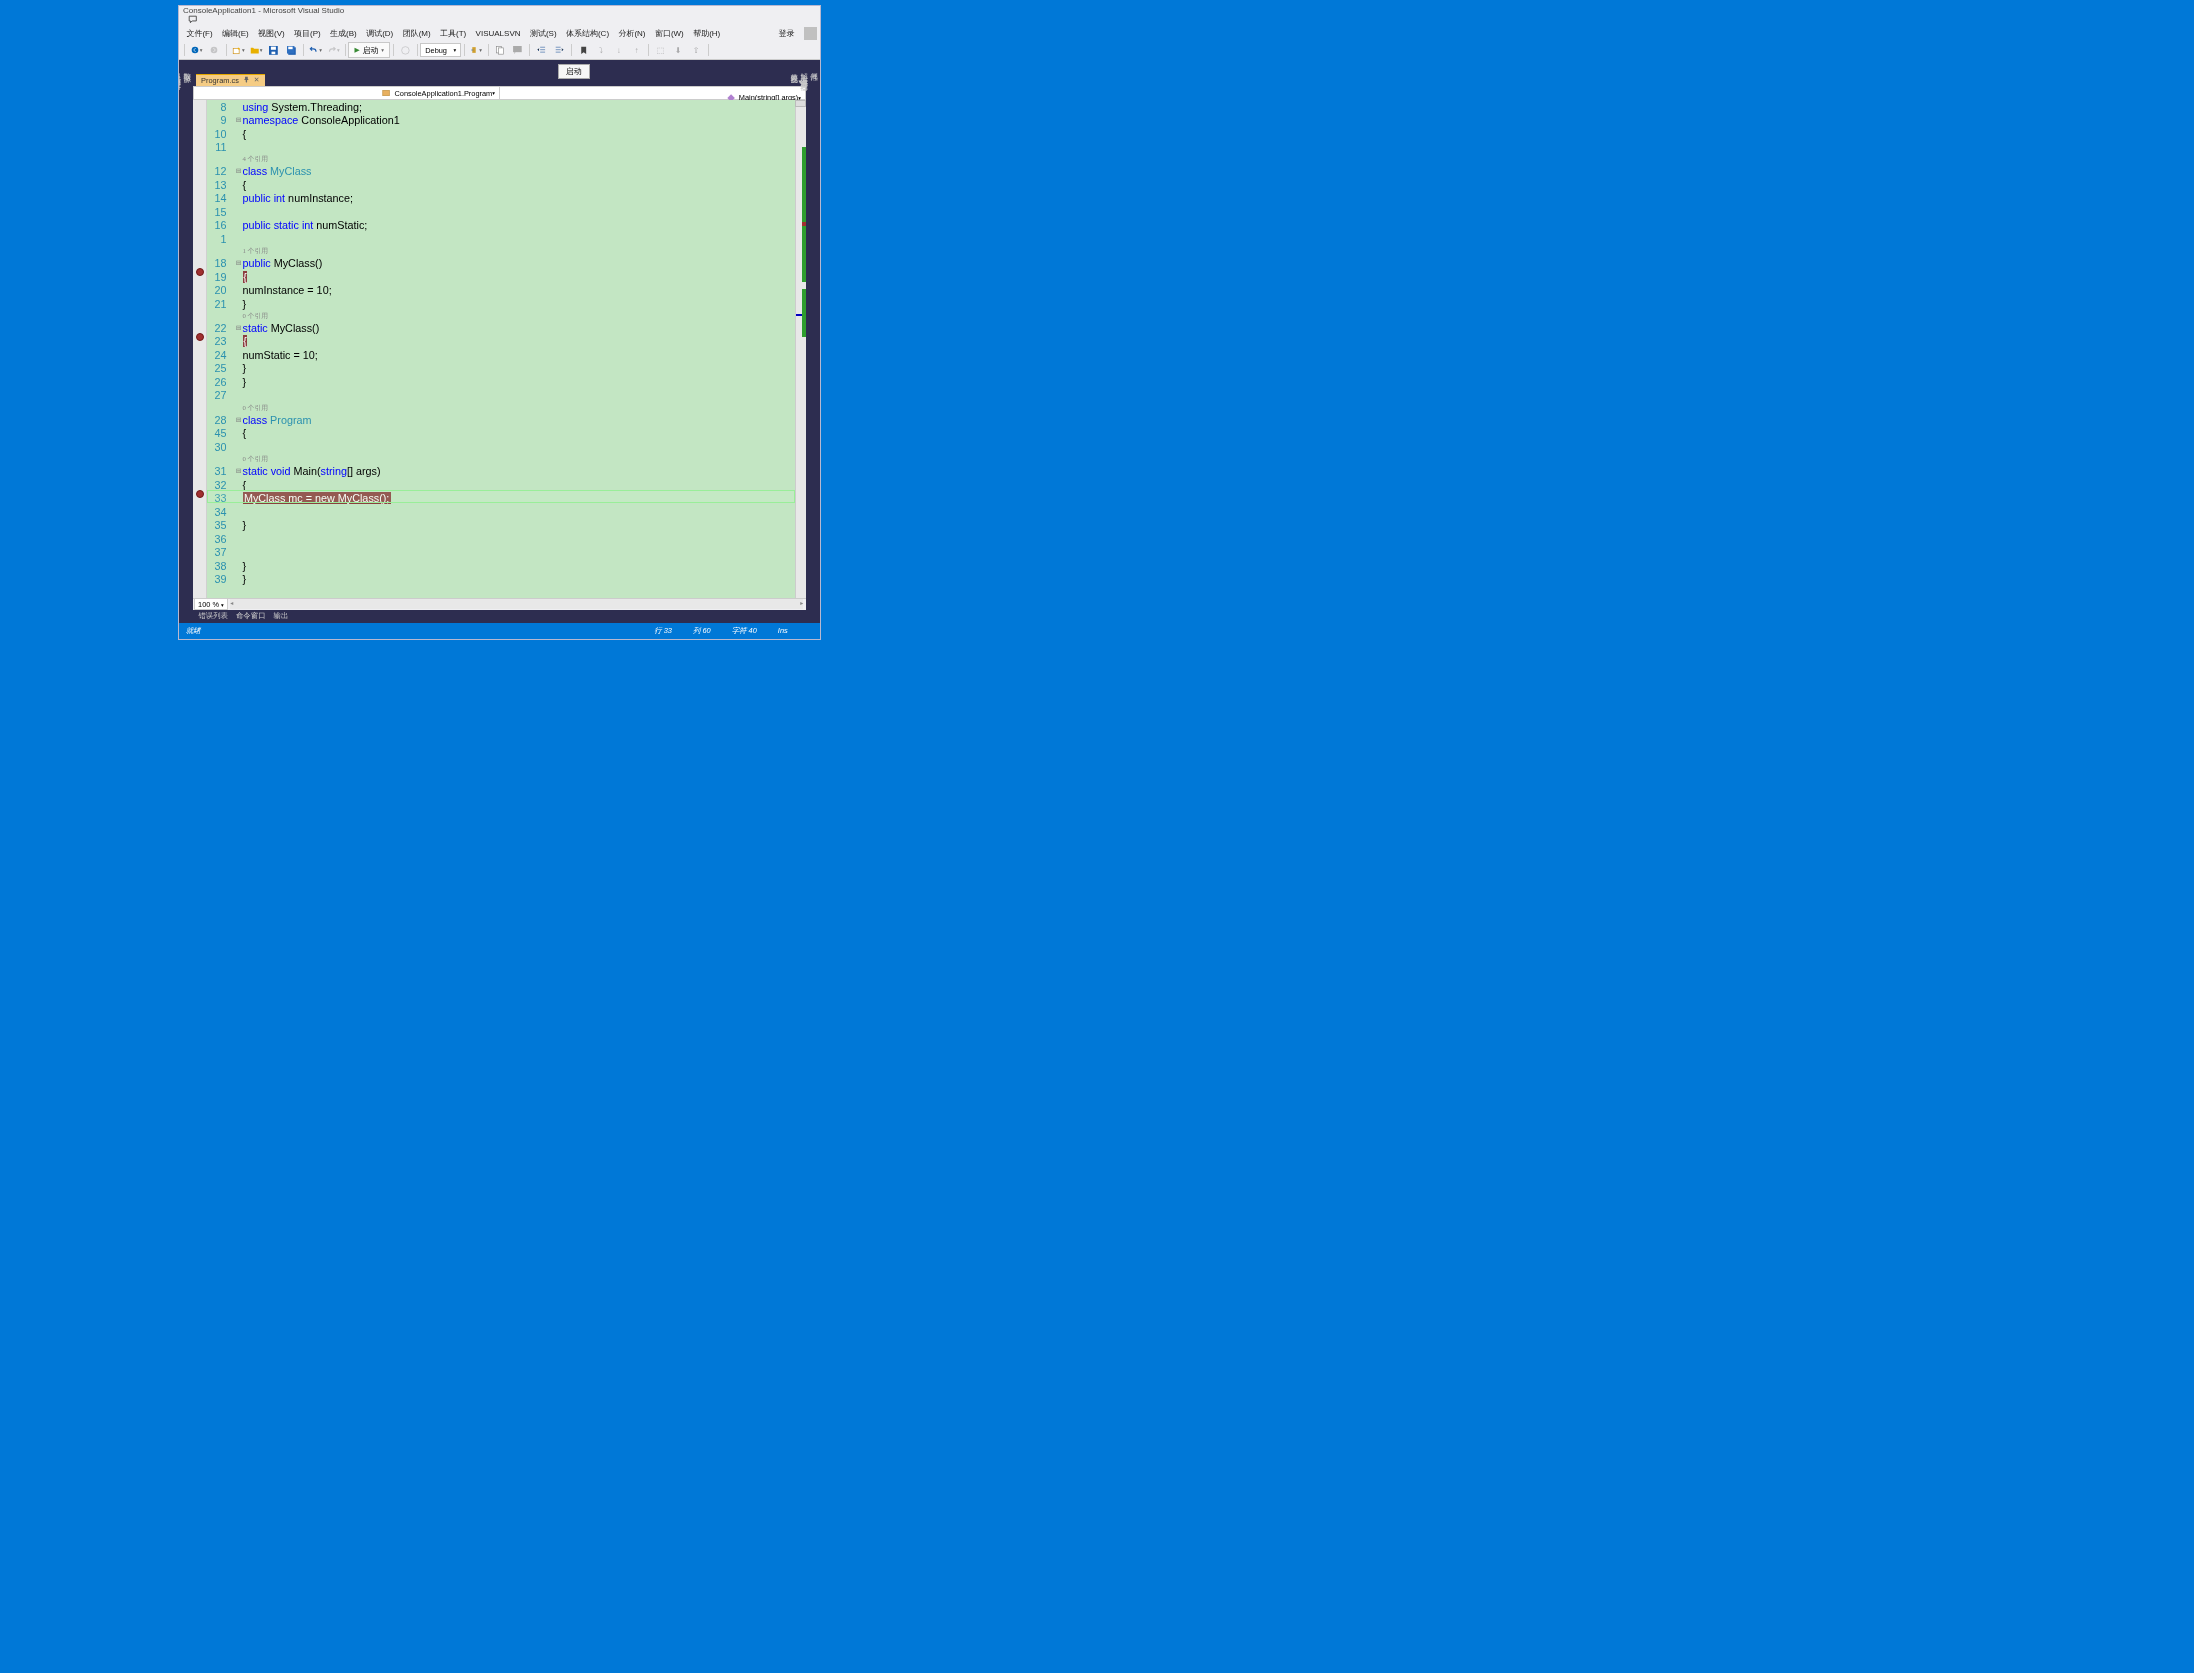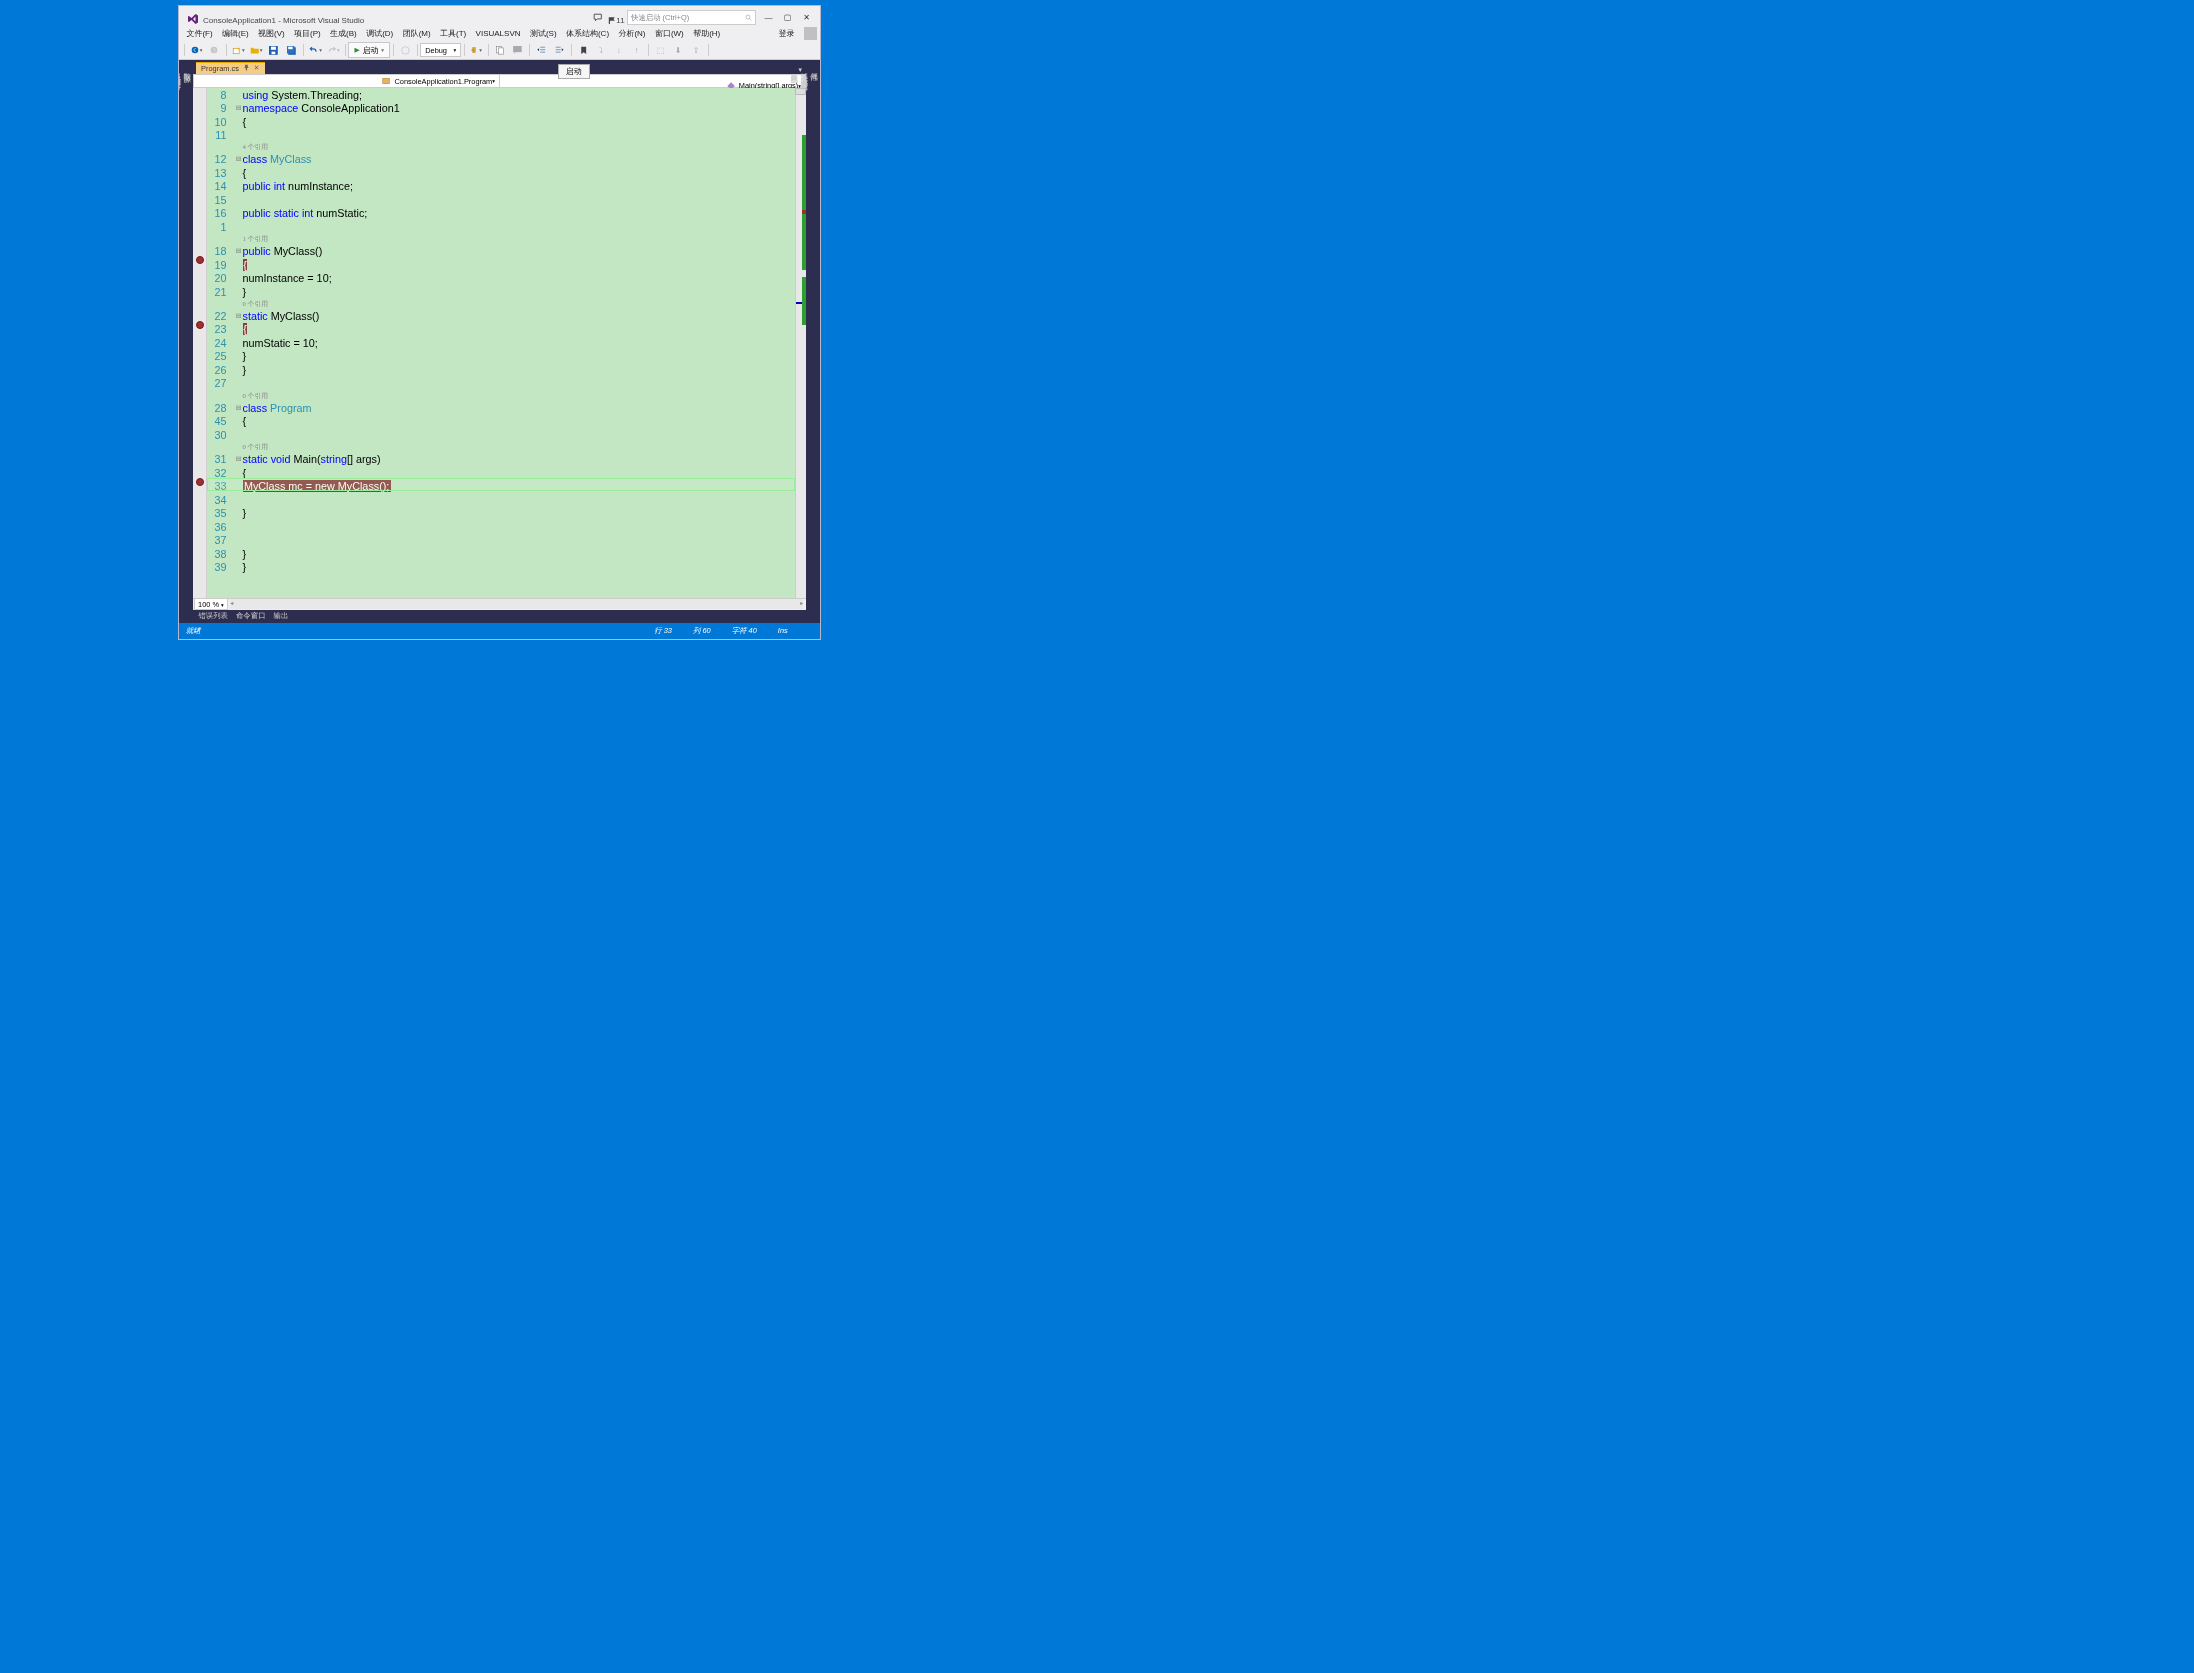--- a/index.html
+++ b/index.html
@@ -1,20 +1,20 @@
 <!DOCTYPE html>
 <html style="font-size:10.8px"><head>
 <meta charset="utf-8">
 <style>
 * { margin: 0; padding: 0; box-sizing: border-box; font-family: "Microsoft YaHei", "Segoe UI", sans-serif; }
 body { background: #0078d7; width: 844px; height: 644px; overflow: hidden; position: relative; }
 .vs-window { position: absolute; left: 178px; top: 4.7px; width: 643px; height: 635px; background: #efeff2; display: flex; flex-direction: column; border: 0.7px solid #b8b8d0; }
 
 
-.titlebar { height: 19.6px; background: #efeff2; display: flex; align-items: flex-end; padding: 0 4px; }
+.titlebar { height: 19.6px; background: #efeff2; display: flex; align-items: flex-start; padding: 0 4px; flex-direction: column; }
 .vs-logo { width: 12px; height: 12px; margin: 0 4px; }
 .title-text { font-size: 8px; color: #444; flex: 0 0 auto; }
 .title-spacer { flex: 1; }
 .tb-icon { width: 15px; height: 15px; margin: 0 2px; display: flex; align-items: center; justify-content: center; color: #444; font-size: 8.8px; }
 .flag { display: flex; align-items: center; font-size: 8px; color: #444; }
 .quicklaunch { width: 129px; height: 15px; border: 0.7px solid #ccc; background: #fff; font-size: 7.4px; padding: 0 2.7px; color: #888; display: flex; align-items: center; justify-content: space-between; margin: 0 2.7px; }
 .win-controls { display: flex; }
 .win-btn { width: 19px; height: 15px; display: flex; align-items: center; justify-content: center; color: #333; font-size: 8px; }
 
 
@@ -33,21 +33,21 @@
 .start-btn .play { color: #388a34; font-size: 6.8px; }
 .config-dd { border: 0.7px solid #c8c8c8; background: #fff; padding: 1.4px 4px; font-size: 7.4px; min-width: 41px; display: flex; justify-content: space-between; align-items: center; }
 
 
 .main-area { flex: 1; display: flex; background: #2d2d50; overflow: hidden; }
 .side-tab { width: 14px; background: #2d2d50; color: #ccc; font-size: 7.4px; writing-mode: vertical-rl; text-orientation: upright; padding: 4px 1.4px; letter-spacing: 1.4px; }
 .side-tab-left { display: flex; flex-direction: column; }
 .side-tab-left > div { margin-bottom: 8px; padding: 2.7px 0; }
 
 .editor-col { flex: 1; display: flex; flex-direction: column; background: #efeff2; }
-.doc-tabs { height: 14px; background: #2d2d50; display: flex; align-items: flex-end; padding-left: 2.7px; }
+.doc-tabs { height: 26px; background: #2d2d50; display: flex; align-items: flex-end; padding-left: 2.7px; }
 .doc-tab { background: #f5cc84; padding: 1.4px 5.4px; font-size: 7.4px; display: flex; align-items: center; gap: 4px; color: #333; border-top: 1.4px solid #e5a800; }
 .pin { font-size: 6.8px; color: #666; }
 .tab-x { font-size: 6.8px; color: #666; }
 .doc-tab-dd { margin-left: auto; color: #ccc; padding: 0 4px; font-size: 6.8px; }
 
 .start-tooltip { position: absolute; left: 379px; top: 58px; background: #f6f6f6; border: 0.7px solid #aaa; padding: 1.4px 6.8px; font-size: 8px; z-index: 10; }
 
 .nav-bar { height: 13.5px; background: #fff; border: 0.7px solid #ccc; display: flex; font-size: 7.4px; }
 .nav-half { flex: 1; padding: 1.4px 4px; display: flex; align-items: center; justify-content: flex-end; border-right: 0.7px solid #ccc; }
 .nav-half:last-child { border-right: none; margin-top: 9px; }

